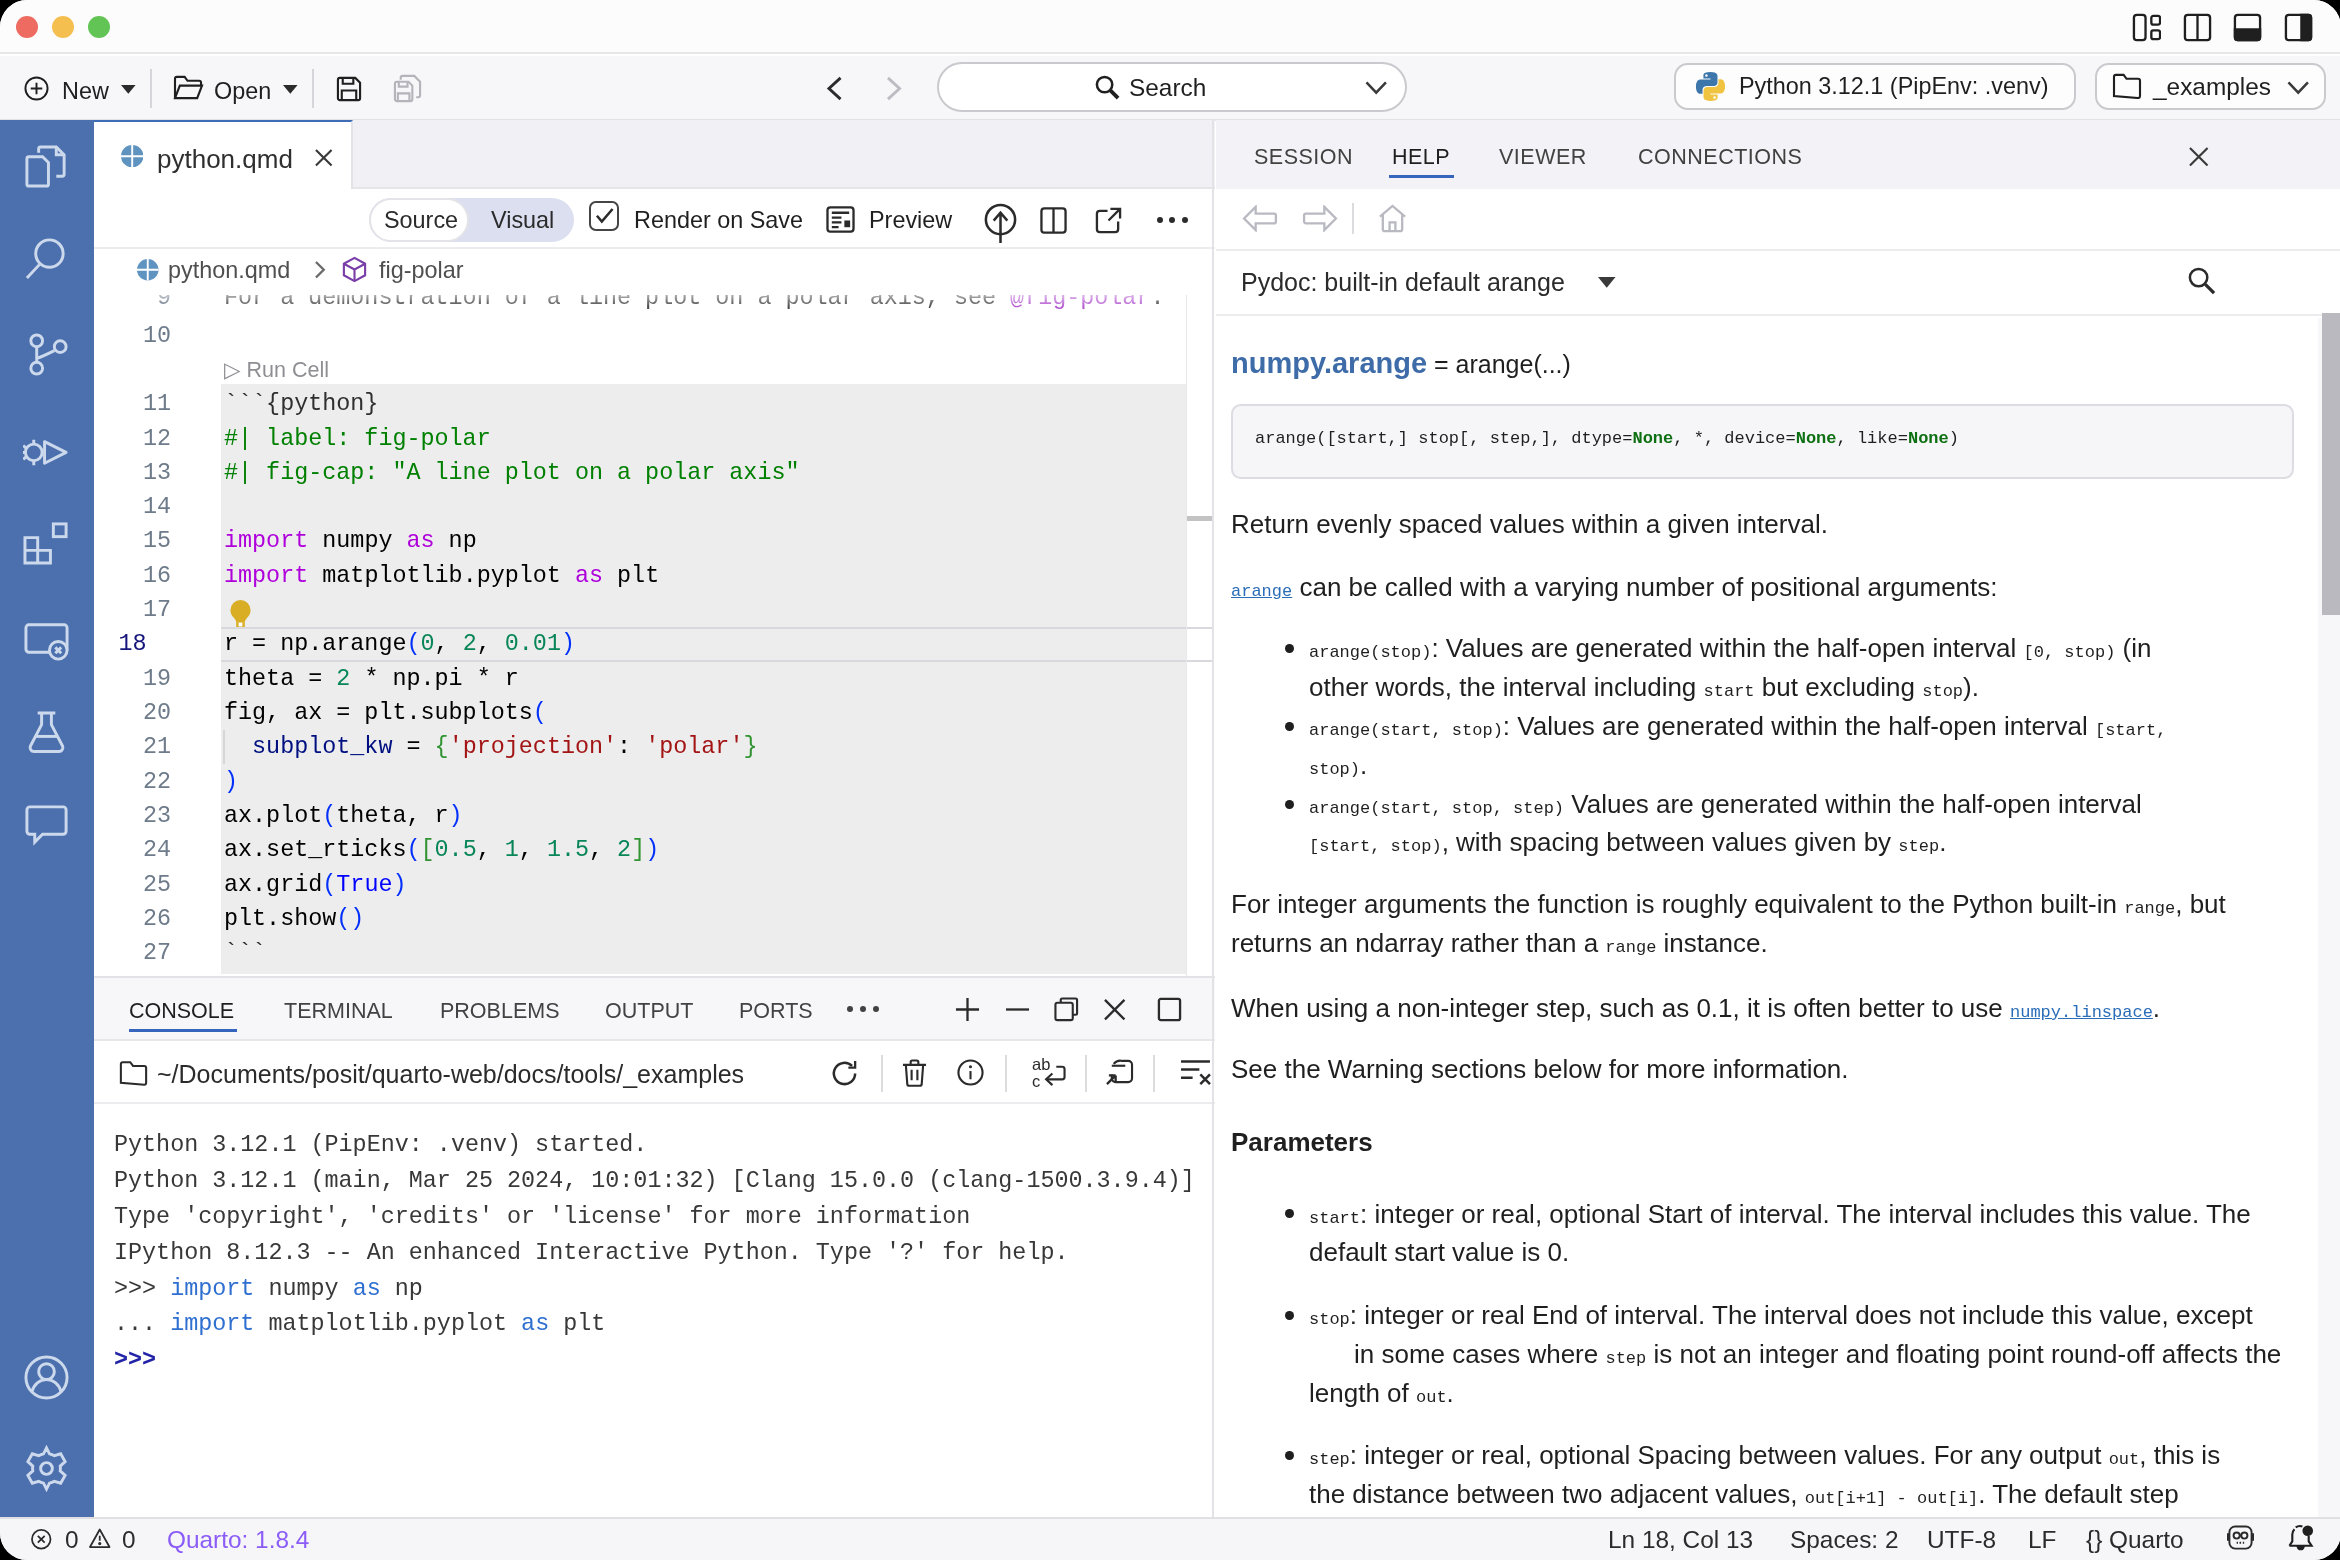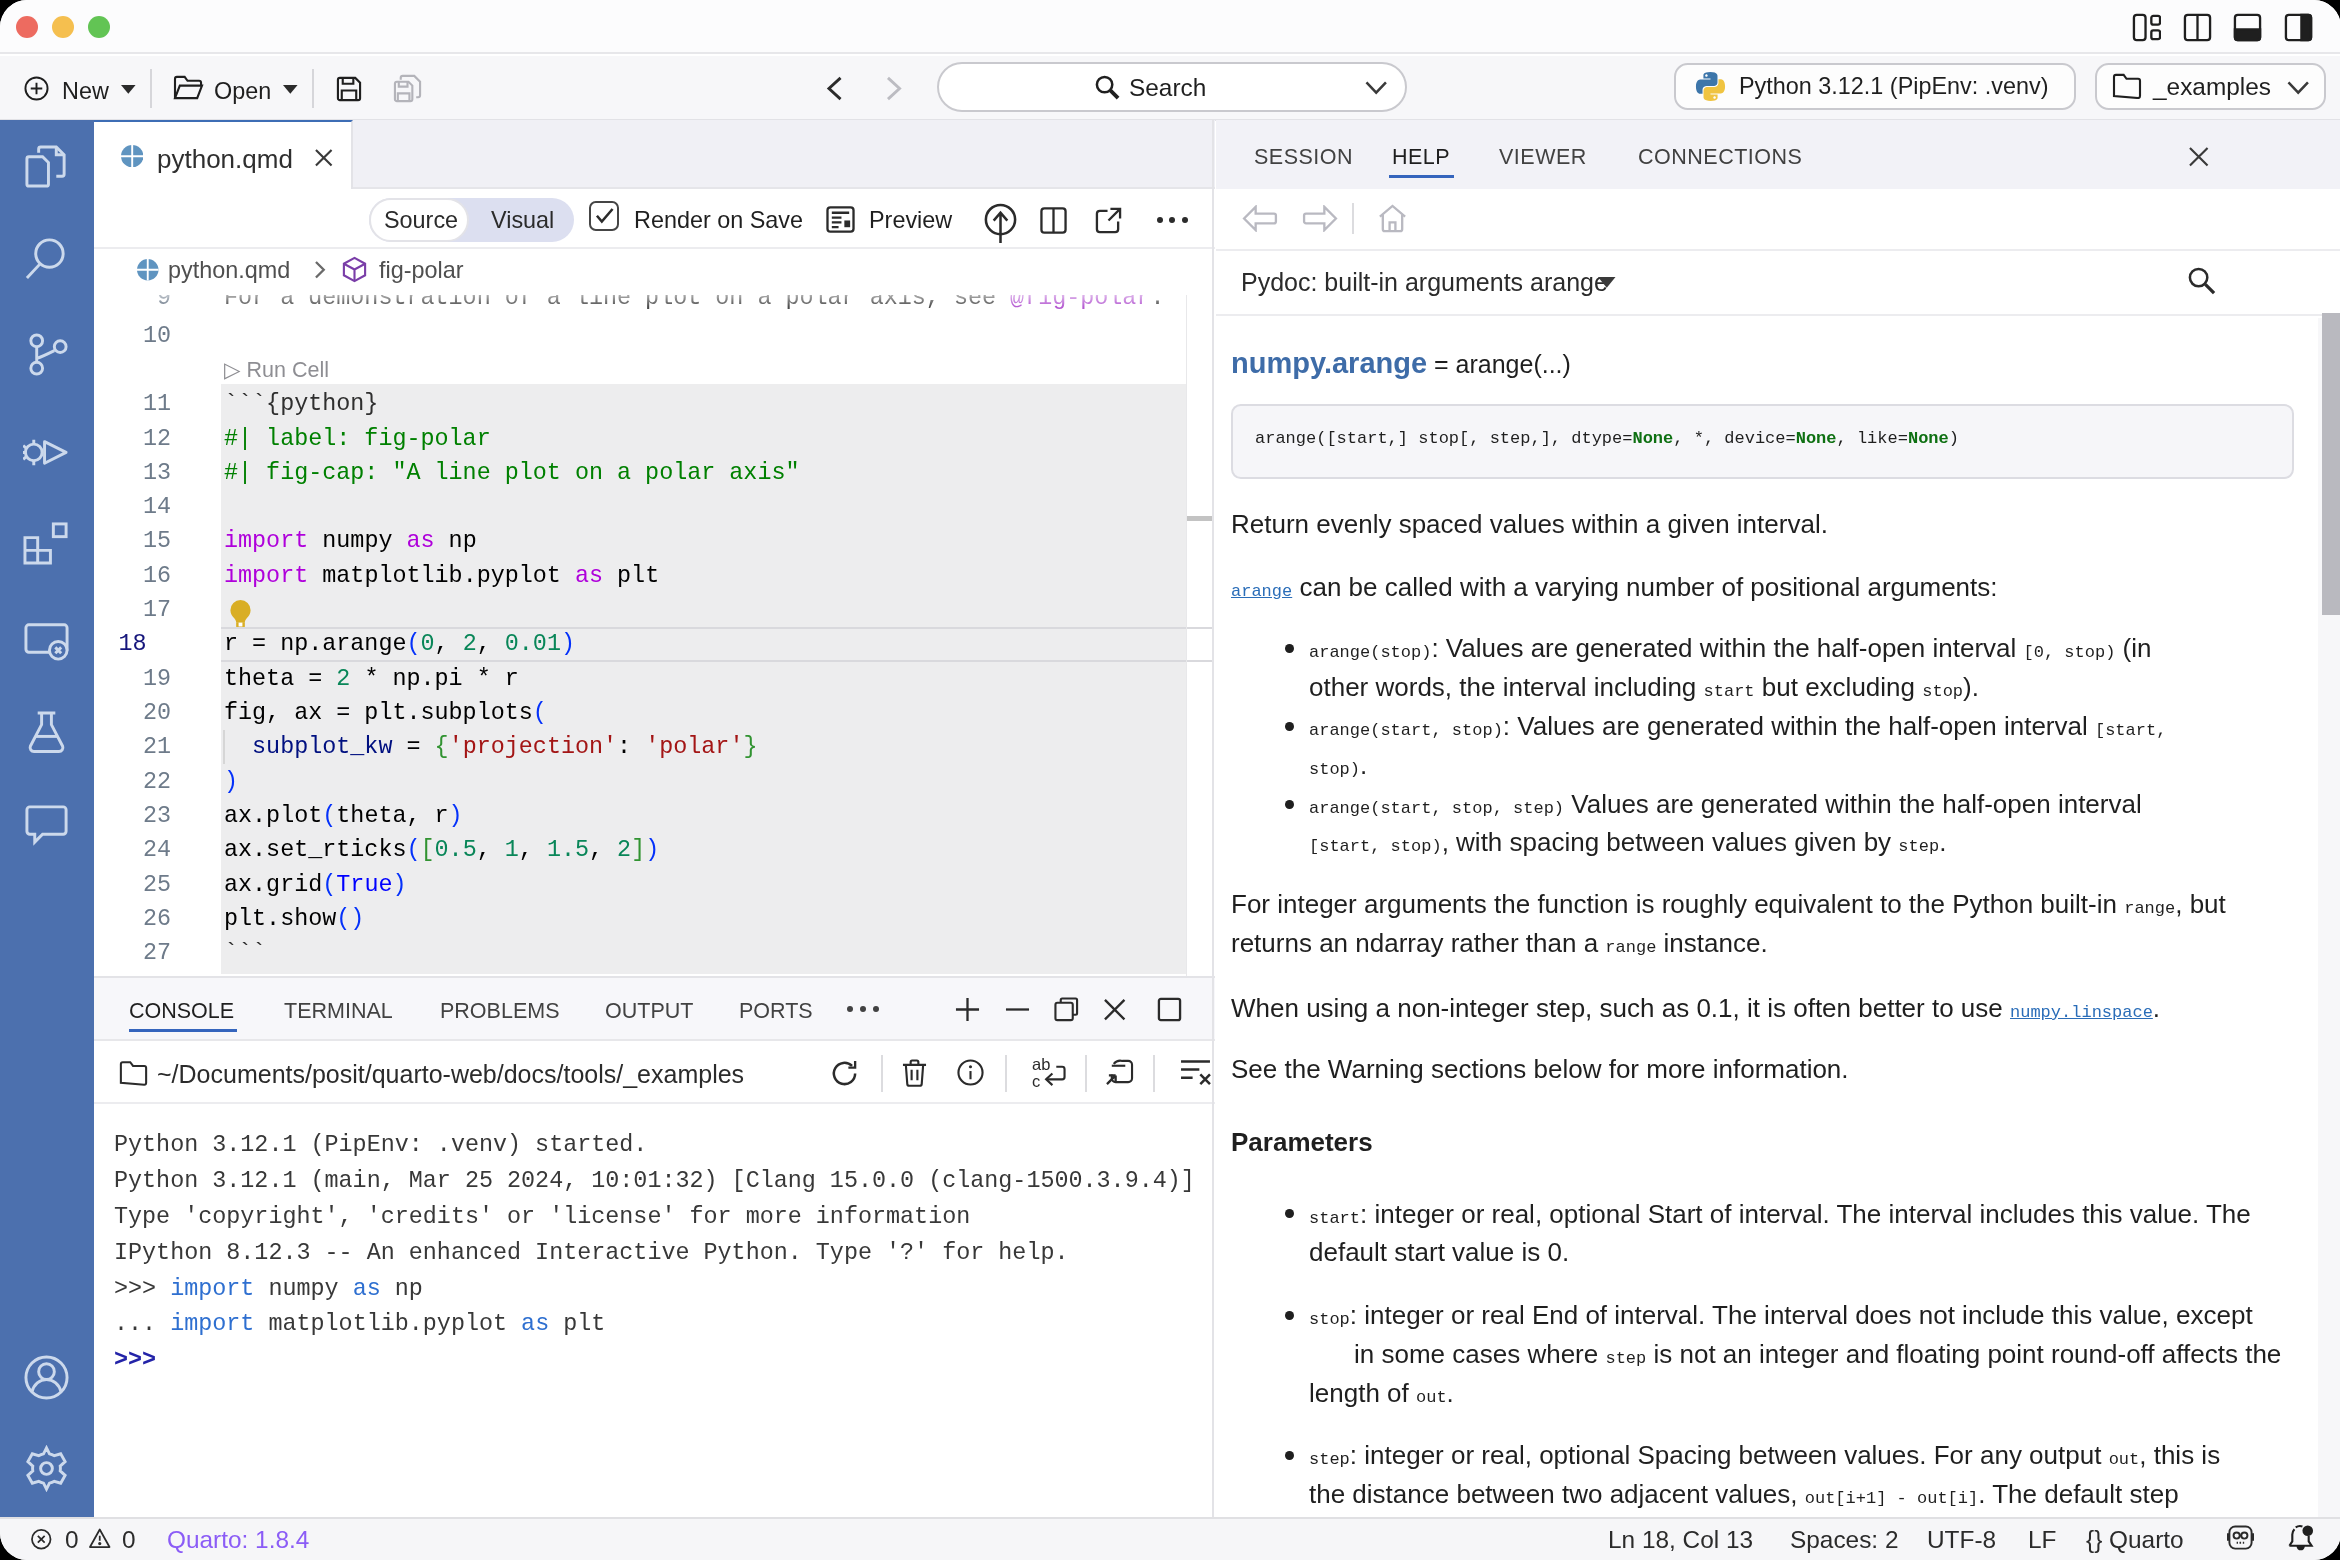--- a/index.html
+++ b/index.html
@@ -415,21 +415,21 @@
     </svg>
     <div class="abs" style="left:1352px;top:203px;width:2px;height:31px;background:#dcdcdf;"></div>
     <svg class="abs" style="left:1377px;top:203px;" width="31" height="31" viewBox="0 0 32 32" fill="none" stroke="#b9b9c1" stroke-width="2.4">
       <path d="M3 14 L16 3 L29 14"></path>
         <path d="M6 12 V27 a2 2 0 0 0 2 2 h16 a2 2 0 0 0 2 -2 V12"></path>
         <path d="M13 29 v-9 h6 v9"></path>
     </svg>
   </div>
   <div id="right-addr">
     <div class="abs" style="left:1216px;top:252px;width:1124px;height:64px;background:#fff;border-bottom:2px solid #ececef;"></div>
-    <div class="t" style="left:1241px;top:270px;font-size:25px;color:#2b2b2b;">Pydoc: built-in arguments arange</div>
+    <div class="t" style="left:1241px;top:270px;font-size:25px;color:#2b2b2b;">Pydoc: built-in default arange</div>
     <svg class="abs" style="left:1597px;top:276px;" width="19.5" height="12.7" viewBox="0 0 20 13">
         <path d="M1 1 L10 12 L19 1 Z" fill="#3a3a3a"></path>
       </svg>
     <svg class="abs" style="left:2187px;top:266px;" width="29" height="29" viewBox="0 0 30 30" fill="none" stroke="#2b2b2b" stroke-width="2.6">
       <circle cx="12" cy="12" r="9"></circle>
         <line x1="19" y1="19" x2="28" y2="28" stroke-width="3.4"></line>
     </svg>
   </div>
   <div id="help-content">
     <div class="hl" style="left:1231px;top:349px;"><span style="font-weight:bold;color:#3e6ca8;font-size:29px;">numpy.arange</span><span style="font-size:25px;"> = arange(...)</span></div>

